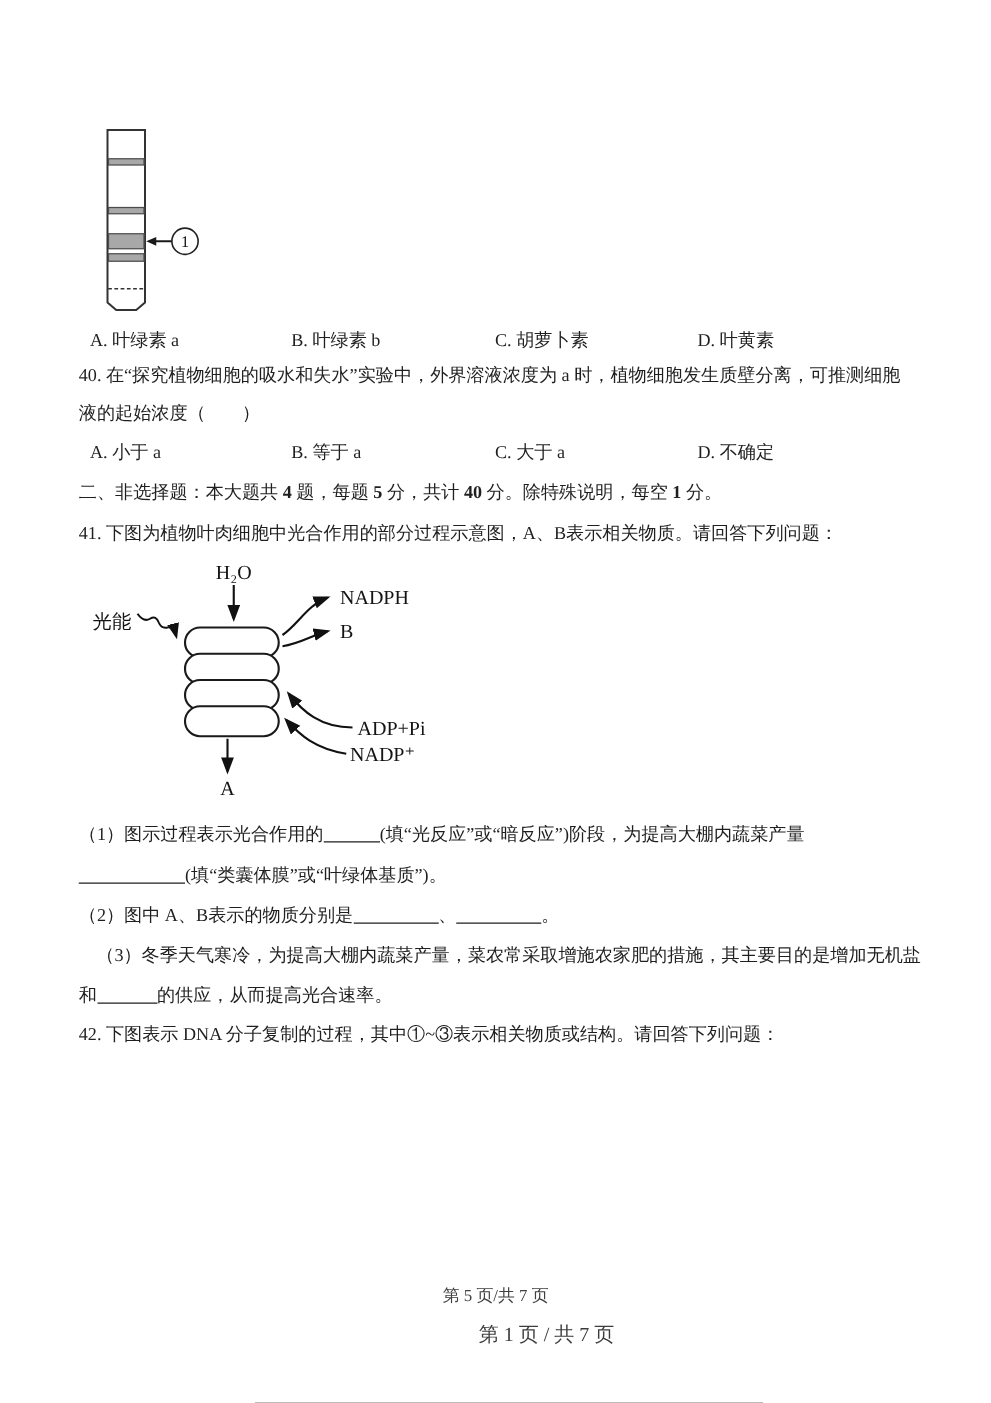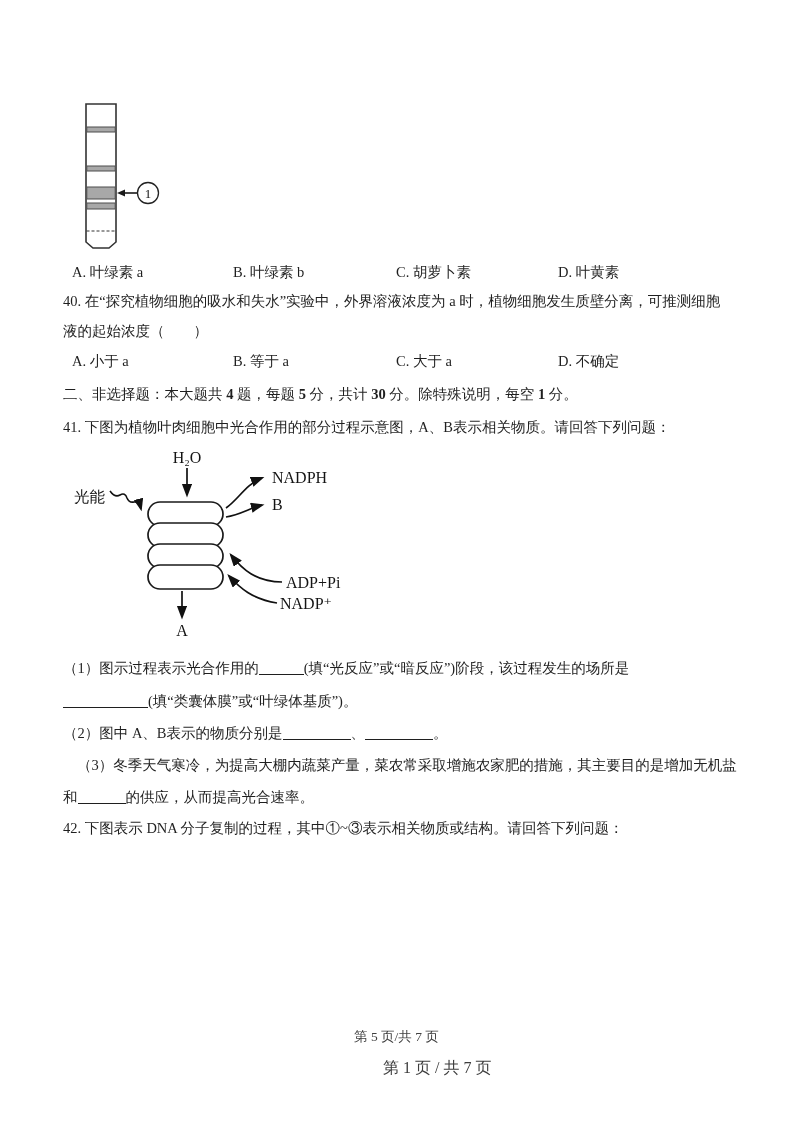--- a/index.html
+++ b/index.html
@@ -44,21 +44,21 @@
   <div class="line" style="left:63px;top:291px;">40. 在“探究植物细胞的吸水和失水”实验中，外界溶液浓度为 a 时，植物细胞发生质壁分离，可推测细胞</div>
   <div class="line" style="left:63px;top:321px;">液的起始浓度（　　）</div>
   <div class="optrow" style="top:352px;">
     <span class="opt" style="left:72px;">A. 小于 a</span>
     <span class="opt" style="left:233px;">B. 等于 a</span>
     <span class="opt" style="left:396px;">C. 大于 a</span>
     <span class="opt" style="left:558px;">D. 不确定</span>
   </div>
 
   <div class="line" style="left:63px;top:384px;">
-    <span>二、非选择题：本大题共 </span><span class="bnum">4</span><span> 题，每题 </span><span class="bnum">5</span><span> 分，共计 </span><span class="bnum">30</span><span> 分。除特殊说明，每空 </span><span class="bnum">1</span><span> 分。</span>
+    <span>二、非选择题：本大题共 </span><span class="bnum">4</span><span> 题，每题 </span><span class="bnum">5</span><span> 分，共计 </span><span class="bnum">40</span><span> 分。除特殊说明，每空 </span><span class="bnum">1</span><span> 分。</span>
   </div>
 
   <div class="line" style="left:63px;top:417px;">41. 下图为植物叶肉细胞中光合作用的部分过程示意图，A、B表示相关物质。请回答下列问题：</div>
 
   <svg style="left:60px;top:448px;" width="310" height="205" viewBox="0 0 310 205">
     <defs>
       <marker id="ah" markerWidth="9" markerHeight="8" refX="6.5" refY="3" orient="auto">
         <path d="M0,0 L8,3 L0,6 Z" fill="#111111"></path>
       </marker>
     </defs>
@@ -79,21 +79,21 @@
     <text x="127" y="15" text-anchor="middle" class="figtext" font-size="16">H₂O</text>
     <text x="14" y="54" class="figtext" font-size="15.5">光能</text>
     <text x="212" y="35" class="figtext" font-size="16">NADPH</text>
     <text x="212" y="62" class="figtext" font-size="16">B</text>
     <text x="226" y="140" class="figtext" font-size="16">ADP+Pi</text>
     <text x="220" y="161" class="figtext" font-size="16">NADP⁺</text>
     <text x="122" y="188" text-anchor="middle" class="figtext" font-size="16">A</text>
   </svg>
 
   <div class="line" style="left:63px;top:658px;">
-    <span>（1）图示过程表示光合作用的</span><span class="bl w45"></span><span>(填“光反应”或“暗反应”)阶段，该过程发生的场所是</span>
+    <span>（1）图示过程表示光合作用的</span><span class="bl w45"></span><span>(填“光反应”或“暗反应”)阶段，为提高大棚内蔬菜产量</span>
   </div>
   <div class="line" style="left:63px;top:691px;text-align:right;">
     <span class="bl w85"></span><span>(填“类囊体膜”或“叶绿体基质”)。</span>
   </div>
   <div class="line" style="left:63px;top:723px;">
     <span>（2）图中 A、B表示的物质分别是</span><span class="bl w68"></span><span>、</span><span class="bl w68"></span><span>。</span>
   </div>
   <div class="line" style="left:77px;top:755px;">（3）冬季天气寒冷，为提高大棚内蔬菜产量，菜农常采取增施农家肥的措施，其主要目的是增加无机盐</div>
   <div class="line" style="left:63px;top:787px;">
     <span>和</span><span class="bl w48"></span><span>的供应，从而提高光合速率。</span>

